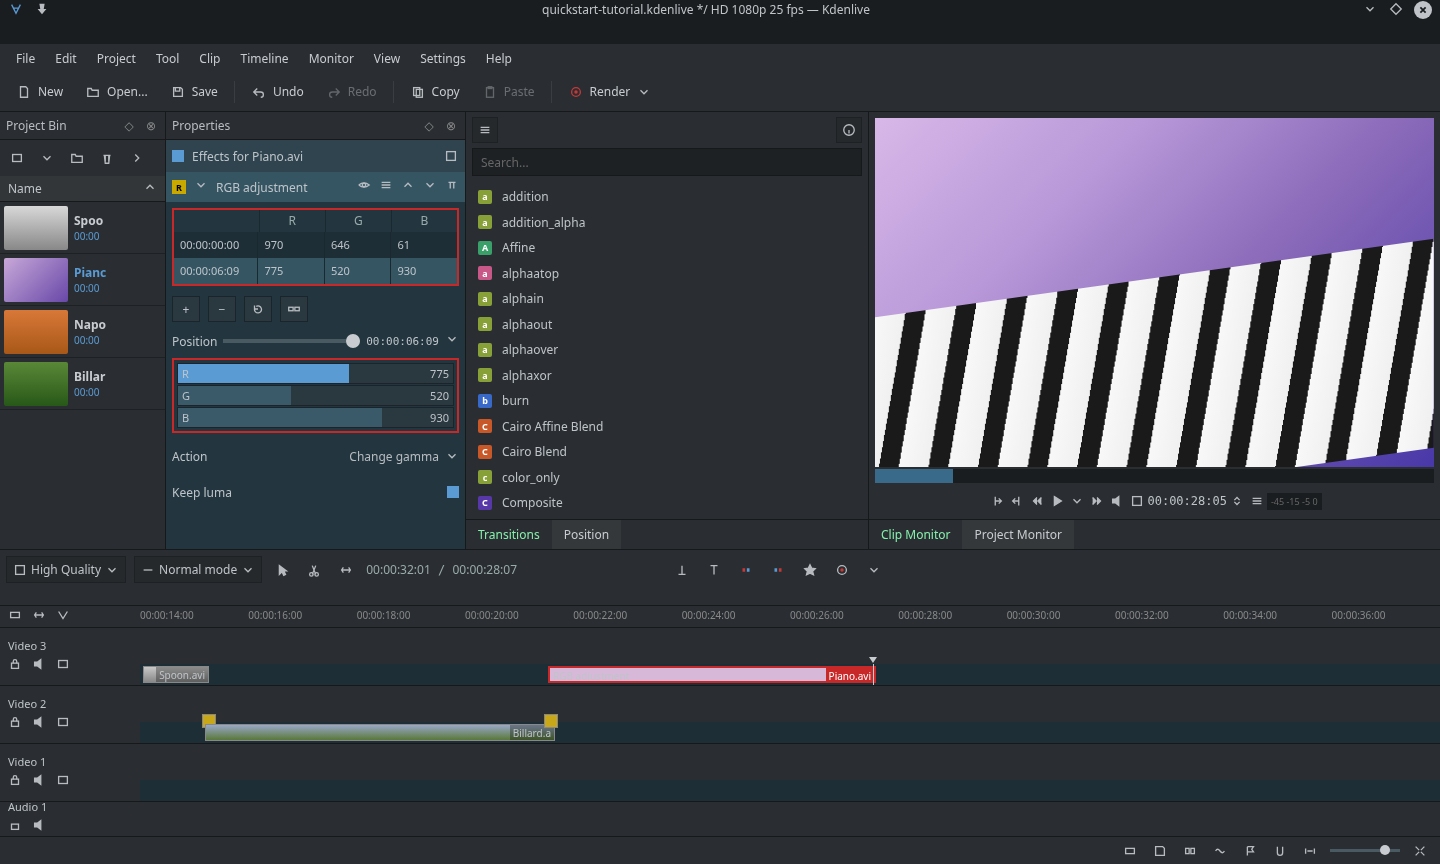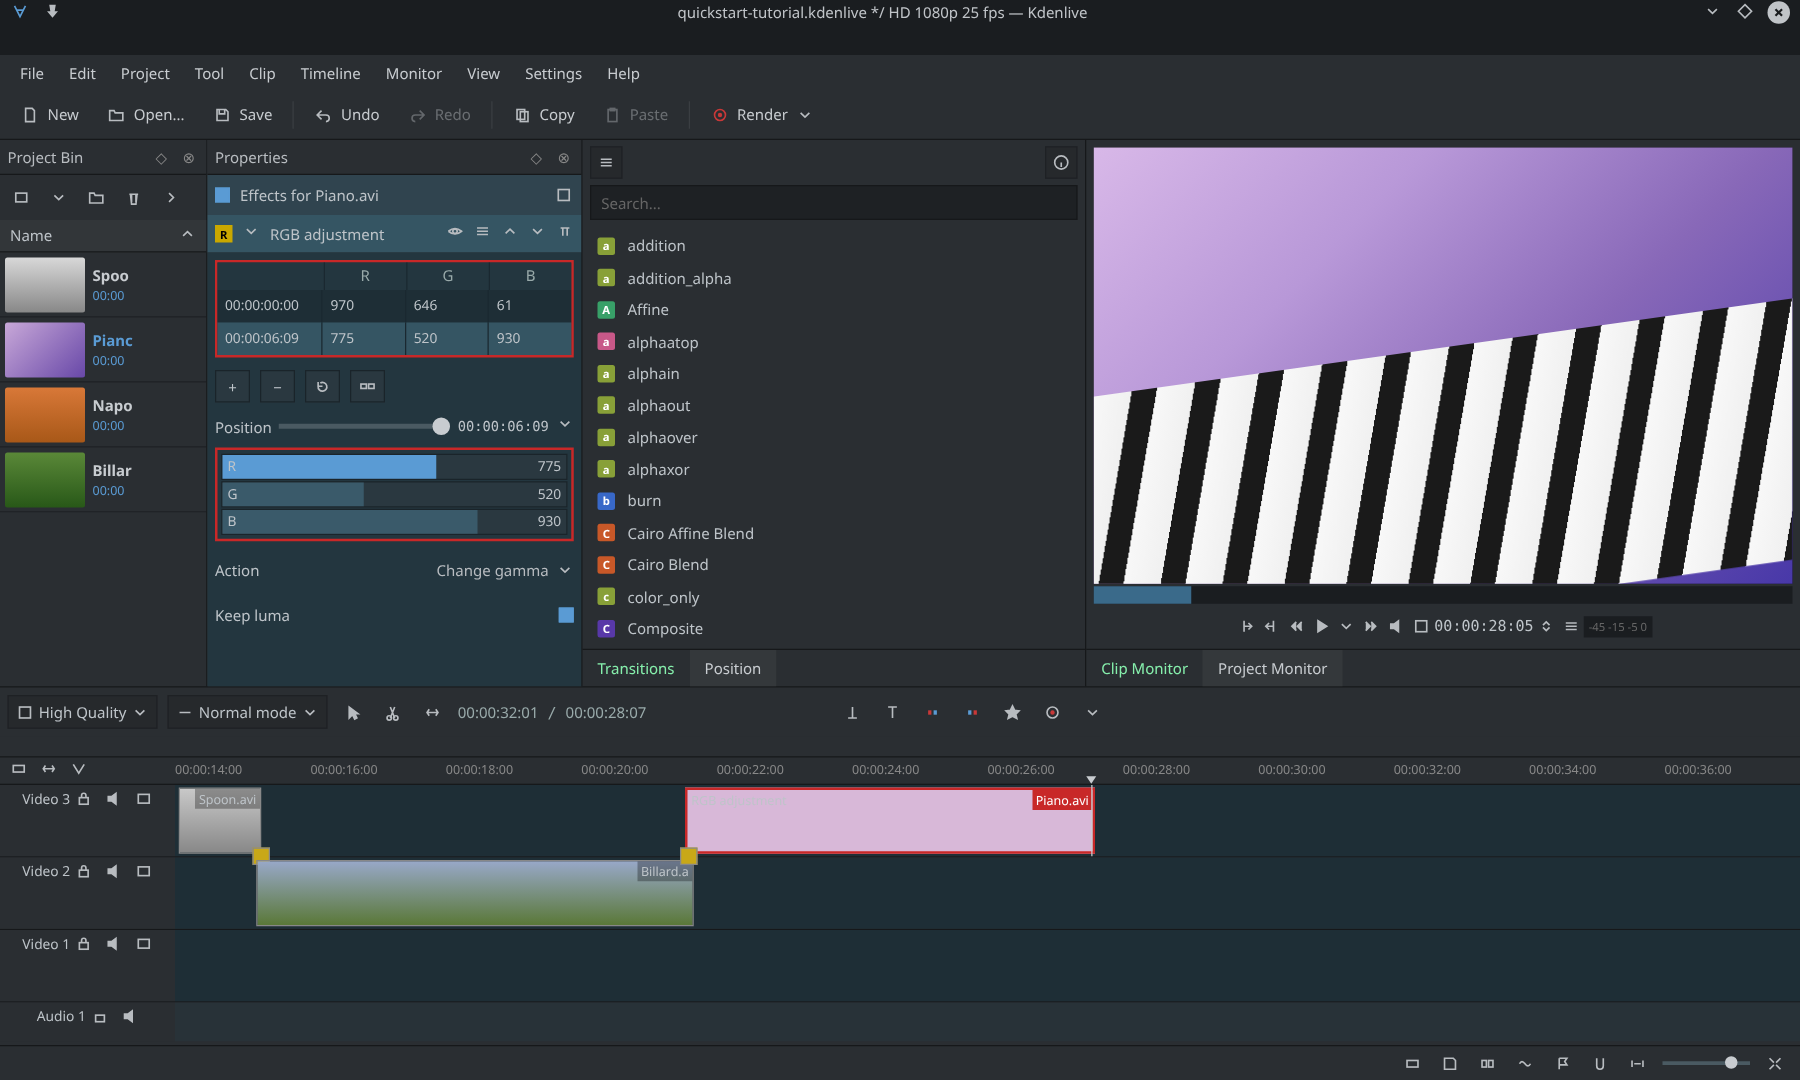--- a/index.html
+++ b/index.html
@@ -101,24 +101,24 @@
 .tl-tb .dd { display:flex; align-items:center; gap:4px; border:1px solid #1e2124; padding:4px 6px; background:#26292c; }
 .tl-tb .ib { width:24px; height:24px; display:flex; align-items:center; justify-content:center; }
 .tl-tb .tc { font-family:monospace; color:#9aa; }
 .tl-ruler { height:22px; background:#2a2e32; display:flex; border-top:1px solid #16181a;margin-top:16px; }
 .tl-ruler .hdr { width:140px; display:flex; align-items:center; gap:10px; padding:0 8px; }
 .tl-ruler .ticks { flex:1; position:relative; display:flex; }
 .tl-ruler .tk { flex:1; font-size:10px; color:#888; padding-top:2px; }
 .tracks { }
 .track { height:58px; display:flex; border-top:1px solid #16181a; }
 .track.aud { height:32px; }
-.track .hdr { width:140px; background:#2a2e32; padding:4px 8px; display:flex; flex-direction:row; justify-content:center; gap:4px; }
+.track .hdr { width:140px; background:#2a2e32; padding:4px 8px; display:flex; flex-direction:column; justify-content:center; gap:4px; }
 .track .hdr .nm { font-size:11px; }
 .track .hdr .ic { display:flex; gap:10px; }
-.track .lane { flex:1; background:#1e2e36; position:relative; }
+.track .lane { flex:1; background:#1e2e36; position:relative;margin-top:36px; }
 .clip { position:absolute; top:2px; bottom:2px; border:1px solid #888; overflow:hidden; }
 .clip .lbl { font-size:10px; padding:1px 3px; background:rgba(0,0,0,.3); position:absolute; right:0; }
 .clip .fx { font-size:10px; padding:1px 3px; position:absolute; left:0; }
 .playhead { position:absolute; top:0; bottom:0; width:1px; background:#c8ccd0; left:733px; }
 .playhead::before { content:""; position:absolute; top:-7px; left:-4px; border:4px solid transparent; border-top:6px solid #c8ccd0; }
 
 .status { position:absolute; bottom:0; left:0; right:0; height:28px; background:#2a2e32; border-top:1px solid #16181a; display:flex; align-items:center; justify-content:flex-end; gap:10px; padding:0 10px; }
 .status .sb { width:20px; height:20px; display:flex; align-items:center; justify-content:center; }
 .status .zsl { width:70px; height:3px; background:#4a5a62; position:relative; }
 .status .zsl .kn { position:absolute; right:10px; top:-4px; width:10px; height:10px; border-radius:5px; background:#c8ccd0; }

